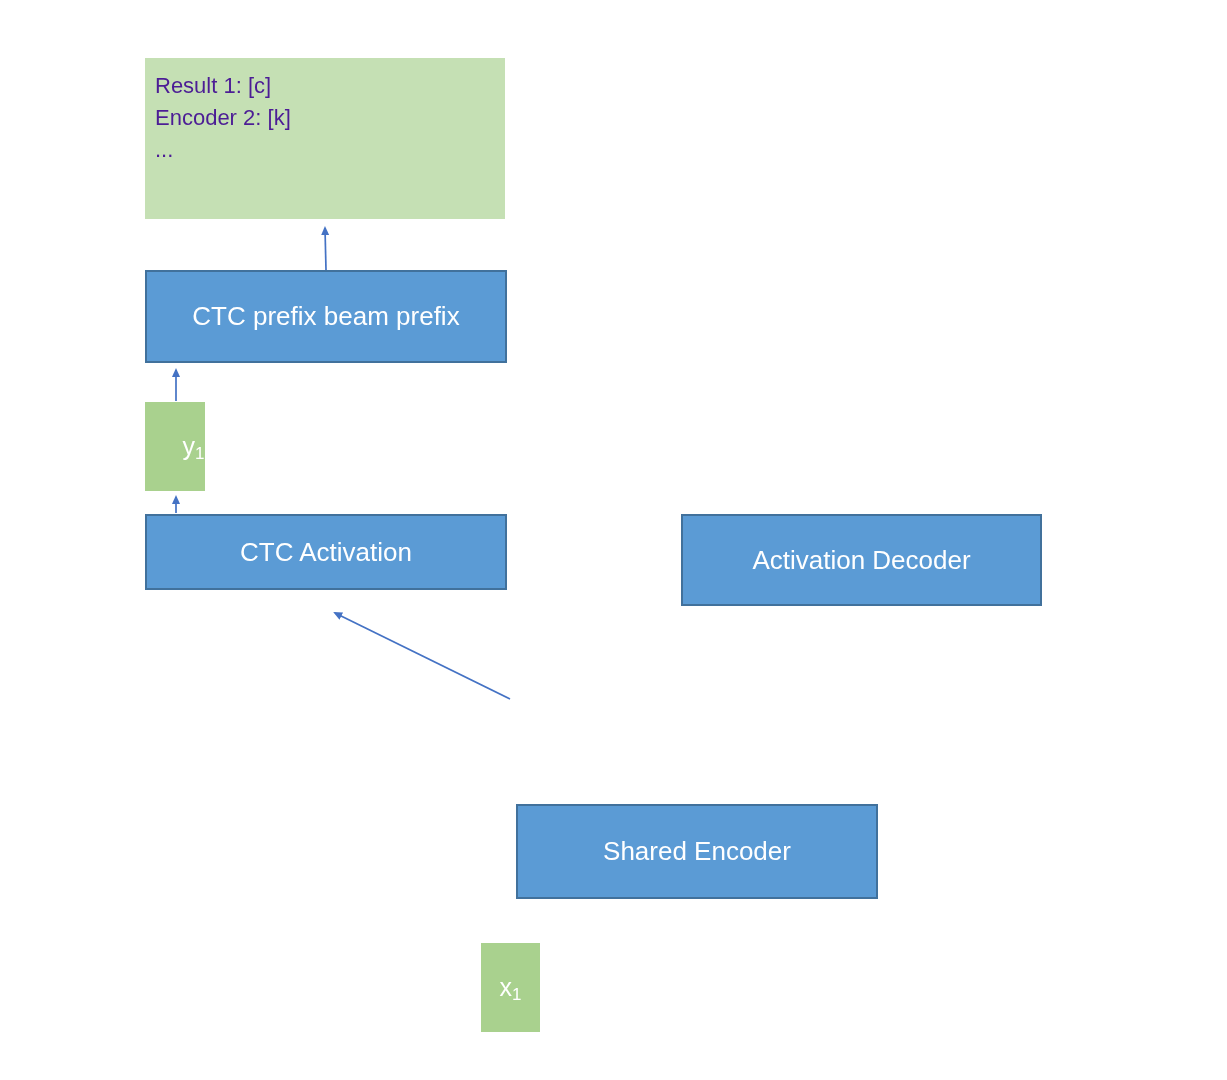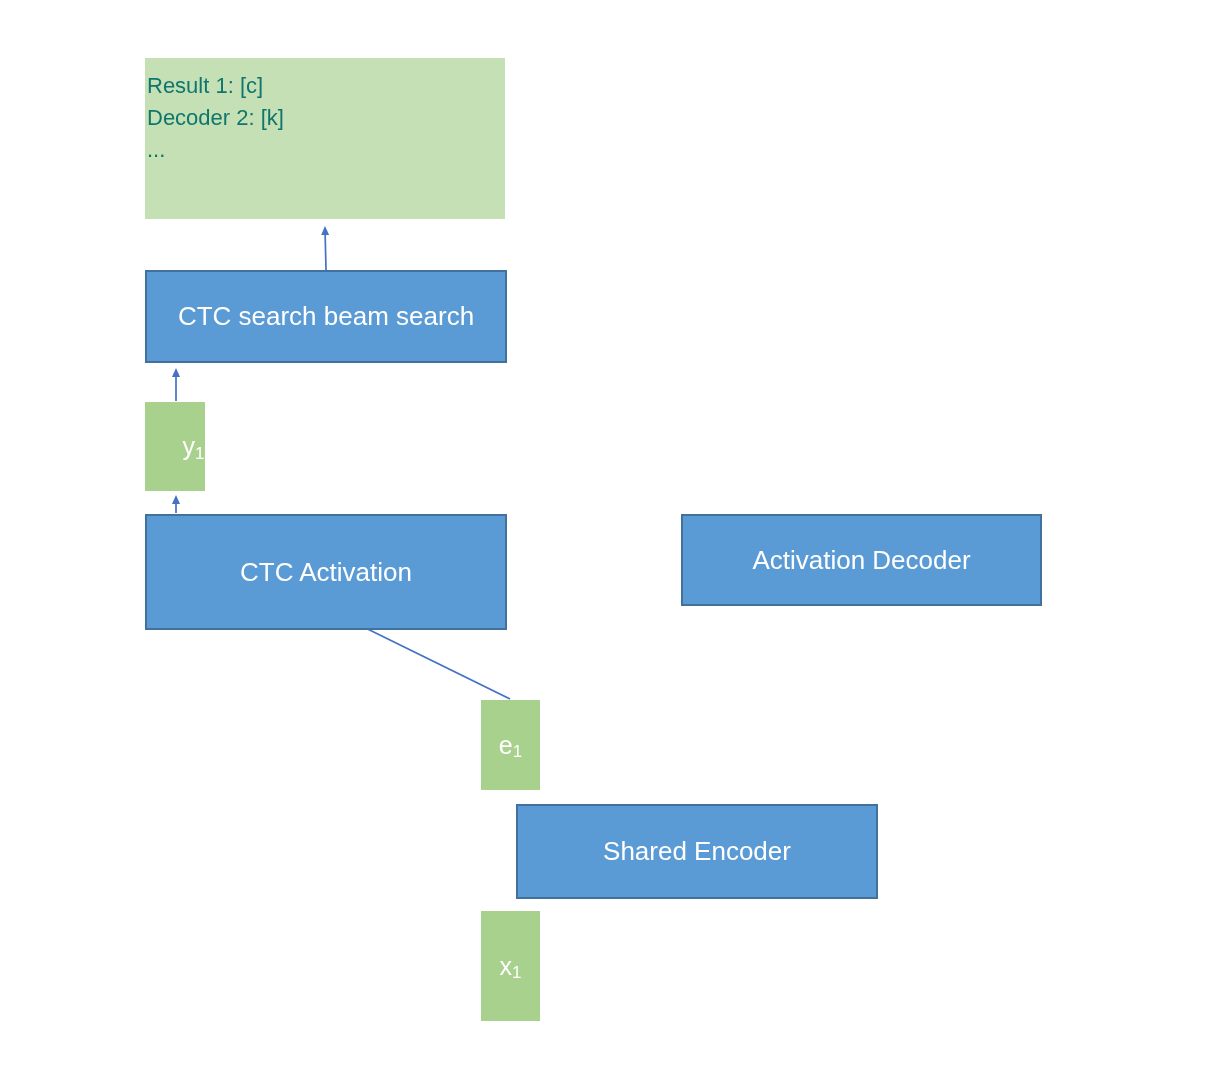--- a/index.html
+++ b/index.html
@@ -41,84 +41,81 @@
     bottom: -0.22em;
     line-height: 0;
   }
   .results-box {
     background: #C5E0B4;
     border: none;
     display: block;
     text-align: left;
     font-size: 22px;
     line-height: 32px;
-    padding: 12px 2px;
-    color: #0f766e;
+    padding: 12px 10px;
+    color: #4c1d95;
   }
   #arrow-layer {
     position: absolute;
     left: 0;
     top: 0;
     width: 1227px;
     height: 1080px;
     pointer-events: none;
   }
 
   
   #results-box        { left: 145px; top: 58px;  width: 360px; height: 161px; }
   #beam-search-box    { left: 145px; top: 270px; width: 362px; height: 93px;  }
   #y1-box             { left: 145px; top: 402px; width: 60px;  height: 89px; padding-left: 37px;  }
-  #ctc-activation-box { left: 145px; top: 514px; width: 362px; height: 116px;  }
+  #ctc-activation-box { left: 145px; top: 514px; width: 362px; height: 76px;  }
   #attention-box      { left: 681px; top: 514px; width: 361px; height: 92px;  }
   #e1-box             { left: 481px; top: 700px; width: 59px;  height: 90px;  }
   #encoder-box        { left: 480px; top: 804px; width: 362px; height: 95px; margin-left: 36px;  }
-  #x1-box             { left: 481px; top: 911px; width: 59px;  height: 110px;  }
+  #x1-box             { left: 481px; top: 943px; width: 59px;  height: 89px;  }
 </style>
 </head>
 <body>
 
 <div id="canvas">
 
   <svg id="arrow-layer" viewBox="0 0 1227 1080" xmlns="http://www.w3.org/2000/svg">
     <defs>
       <marker id="ah" markerUnits="userSpaceOnUse" markerWidth="12" markerHeight="12" refX="7" refY="4" orient="auto">
         <path d="M0,0 L9,4 L0,8 z" fill="#4472C4"></path>
       </marker>
     </defs>
     <line x1="326" y1="270" x2="325" y2="228" stroke="#4472C4" stroke-width="1.7" marker-end="url(#ah)"></line>
     <line x1="176" y1="401" x2="176" y2="370" stroke="#4472C4" stroke-width="1.7" marker-end="url(#ah)"></line>
     <line x1="176" y1="513" x2="176" y2="497" stroke="#4472C4" stroke-width="1.7" marker-end="url(#ah)"></line>
     <line x1="510" y1="699" x2="335" y2="613" stroke="#4472C4" stroke-width="1.7" marker-end="url(#ah)"></line>
   </svg>
 
   <div id="results-box" class="box results-box">
     <div>Result 1: [c]</div>
-    <div>Decoder 2: [k]</div>
+    <div>Encoder 2: [k]</div>
     <div>...</div>
   </div>
 
   <div id="beam-search-box" class="box blue-box">
-    <span>CTC search beam search</span>
+    <span>CTC prefix beam prefix</span>
   </div>
 
   <div id="y1-box" class="box green-small">
     <span><span>y</span><span class="sub">1</span></span>
   </div>
 
   <div id="ctc-activation-box" class="box blue-box">
     <span>CTC Activation</span>
   </div>
 
   <div id="attention-box" class="box blue-box">
     <span>Activation Decoder</span>
   </div>
 
-  <div id="e1-box" class="box green-small">
-    <span><span>e</span><span class="sub">1</span></span>
-  </div>
 
   <div id="encoder-box" class="box blue-box">
     <span>Shared Encoder</span>
   </div>
 
   <div id="x1-box" class="box green-small">
     <span><span>x</span><span class="sub">1</span></span>
   </div>
 
 </div>

